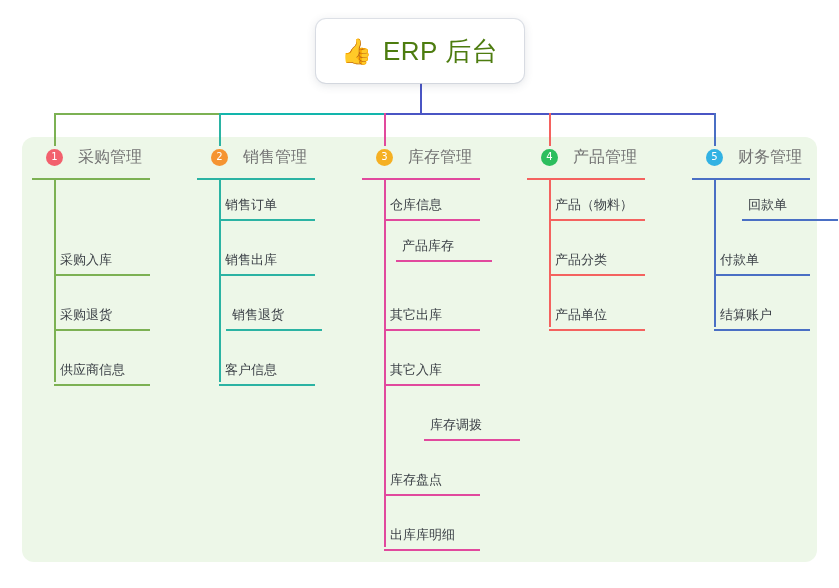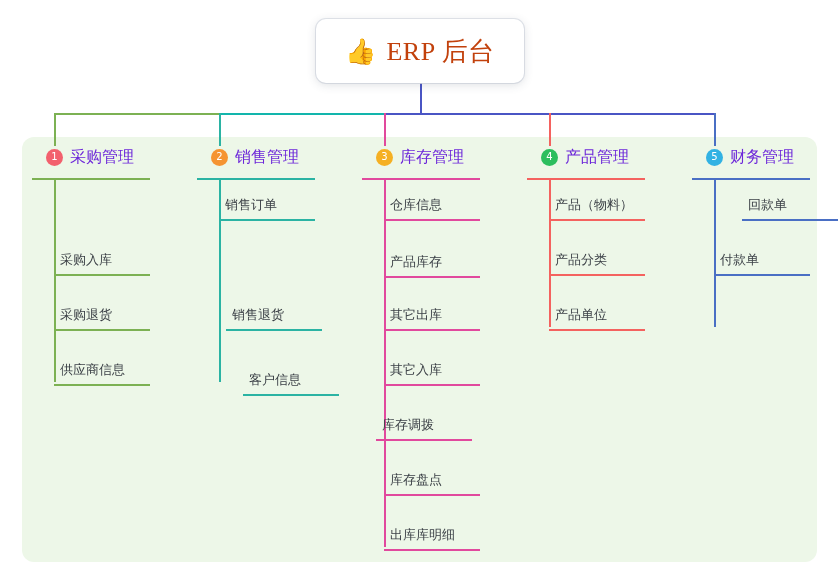--- a/index.html
+++ b/index.html
@@ -19,21 +19,21 @@
     background:#ffffff;
     border-radius:10px;
     box-shadow:0 2px 10px rgba(60,70,90,.17), 0 0 0 1px rgba(225,228,235,.85);
     display:flex;align-items:center;justify-content:center;
     gap:10px;
     box-sizing:border-box;
   }
   .title-emoji{font-size:25px;line-height:1;display:block;
     font-family:"DejaVu Sans",sans-serif;}
   .title-text{
-    font-size:26px;color:#c2410c;letter-spacing:.5px;white-space:nowrap;font-family:Liberation Serif, serif;
+    font-size:26px;color:#4d7c0f;letter-spacing:.5px;white-space:nowrap;
   }
 
   
   .panel{
     position:absolute;
     left:22px;top:137px;width:795px;height:425px;
     background:#edf7e8;
     border-radius:12px;
   }
 
@@ -49,21 +49,21 @@
     box-sizing:border-box;
   }
   .badge{
     width:17px;height:17px;border-radius:50%;
     display:flex;align-items:center;justify-content:center;
     color:#ffffff;font-size:10px;line-height:1;
     flex:0 0 auto;
     font-family:"DejaVu Sans",sans-serif;
   }
   .badge span{transform:translateY(-.5px);}
-  .head-text{font-size:16px;color:#6d28d9;white-space:nowrap;}
+  .head-text{font-size:16px;color:#737373;white-space:nowrap;margin-left:8px;}
   .head-rule{height:2px;margin-top:8px;}
 
   .spine{position:absolute;width:2px;}
 
   .leaf{
     position:absolute;
     box-sizing:border-box;
   }
   .leaf-text{
     font-size:13px;color:#3a3f45;white-space:nowrap;
@@ -157,45 +157,49 @@
       <div class="leaf-rule" style="background: rgb(124, 177, 83); width: 96px;"></div>
     </div>
     <div class="leaf" style="left: 54px; top: 361px;">
       <span class="leaf-text">供应商信息</span>
       <div class="leaf-rule" style="background: rgb(124, 177, 83); width: 96px;"></div>
     </div>
     <div class="leaf" style="left: 219px; top: 196px;">
       <span class="leaf-text">销售订单</span>
       <div class="leaf-rule" style="background: rgb(43, 179, 163); width: 96px;"></div>
     </div>
+    <div class="leaf" style="left: 219px; top: 251px;">
+      <span class="leaf-text">销售出库</span>
+      <div class="leaf-rule" style="background: rgb(43, 179, 163); width: 96px;"></div>
+    </div>
     <div class="leaf" style="left: 219px; top: 306px; margin-left: 7px;">
       <span class="leaf-text">销售退货</span>
       <div class="leaf-rule" style="background: rgb(43, 179, 163); width: 96px;"></div>
     </div>
-    <div class="leaf" style="left: 219px; top: 371px; padding-left: 24px;">
+    <div class="leaf" style="left: 219px; top: 361px;">
       <span class="leaf-text">客户信息</span>
       <div class="leaf-rule" style="background: rgb(43, 179, 163); width: 96px;"></div>
     </div>
     <div class="leaf" style="left: 384px; top: 196px;">
       <span class="leaf-text">仓库信息</span>
       <div class="leaf-rule" style="background: rgb(225, 73, 157); width: 96px;"></div>
     </div>
-    <div class="leaf" style="left: 384px; top: 253px;">
+    <div class="leaf" style="left: 384px; top: 237px; padding-left: 12px;">
       <span class="leaf-text">产品库存</span>
       <div class="leaf-rule" style="background: rgb(225, 73, 157); width: 96px;"></div>
     </div>
     <div class="leaf" style="left: 384px; top: 306px;">
       <span class="leaf-text">其它出库</span>
       <div class="leaf-rule" style="background: rgb(225, 73, 157); width: 96px;"></div>
     </div>
     <div class="leaf" style="left: 384px; top: 361px;">
       <span class="leaf-text">其它入库</span>
       <div class="leaf-rule" style="background: rgb(225, 73, 157); width: 96px;"></div>
     </div>
-    <div class="leaf" style="left: 376px; top: 416px;">
+    <div class="leaf" style="left: 384px; top: 416px; padding-left: 40px;">
       <span class="leaf-text">库存调拨</span>
       <div class="leaf-rule" style="background: rgb(225, 73, 157); width: 96px;"></div>
     </div>
     <div class="leaf" style="left: 384px; top: 471px;">
       <span class="leaf-text">库存盘点</span>
       <div class="leaf-rule" style="background: rgb(225, 73, 157); width: 96px;"></div>
     </div>
     <div class="leaf" style="left: 384px; top: 526px;">
       <span class="leaf-text">出库库明细</span>
       <div class="leaf-rule" style="background: rgb(225, 73, 157); width: 96px;"></div>
@@ -213,13 +217,17 @@
       <div class="leaf-rule" style="background: rgb(244, 98, 95); width: 96px;"></div>
     </div>
     <div class="leaf" style="left: 714px; top: 196px; margin-left: 28px;">
       <span class="leaf-text">回款单</span>
       <div class="leaf-rule" style="background: rgb(74, 111, 196); width: 96px;"></div>
     </div>
     <div class="leaf" style="left: 714px; top: 251px;">
       <span class="leaf-text">付款单</span>
       <div class="leaf-rule" style="background: rgb(74, 111, 196); width: 96px;"></div>
     </div>
+    <div class="leaf" style="left: 714px; top: 306px;">
+      <span class="leaf-text">结算账户</span>
+      <div class="leaf-rule" style="background: rgb(74, 111, 196); width: 96px;"></div>
+    </div>
   </div>
 
 </body></html>

